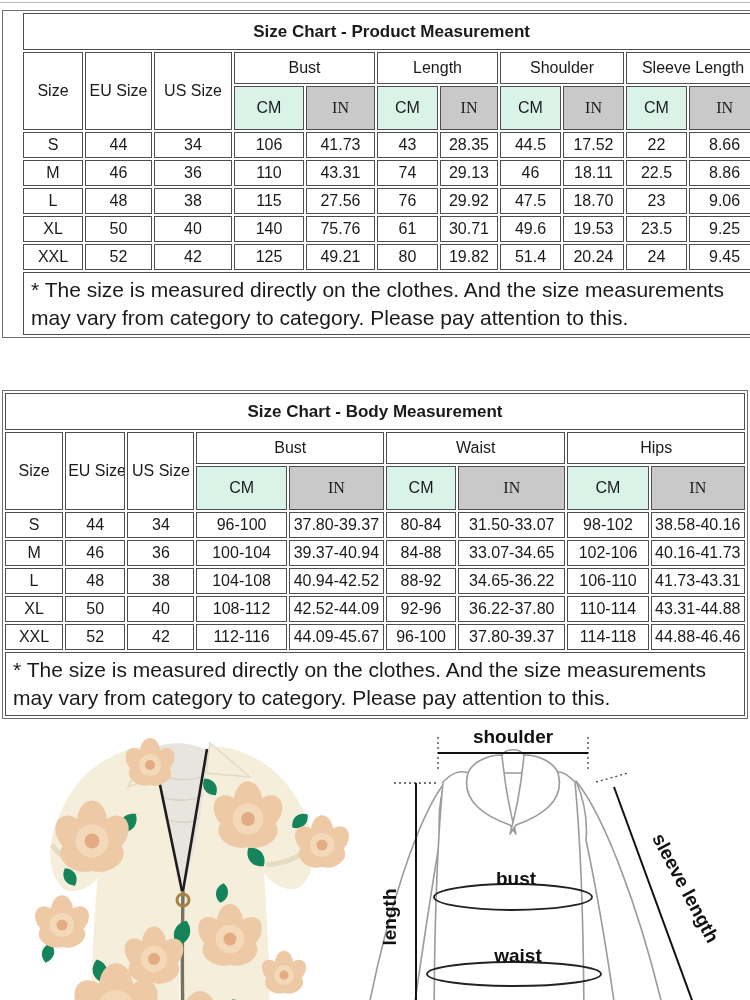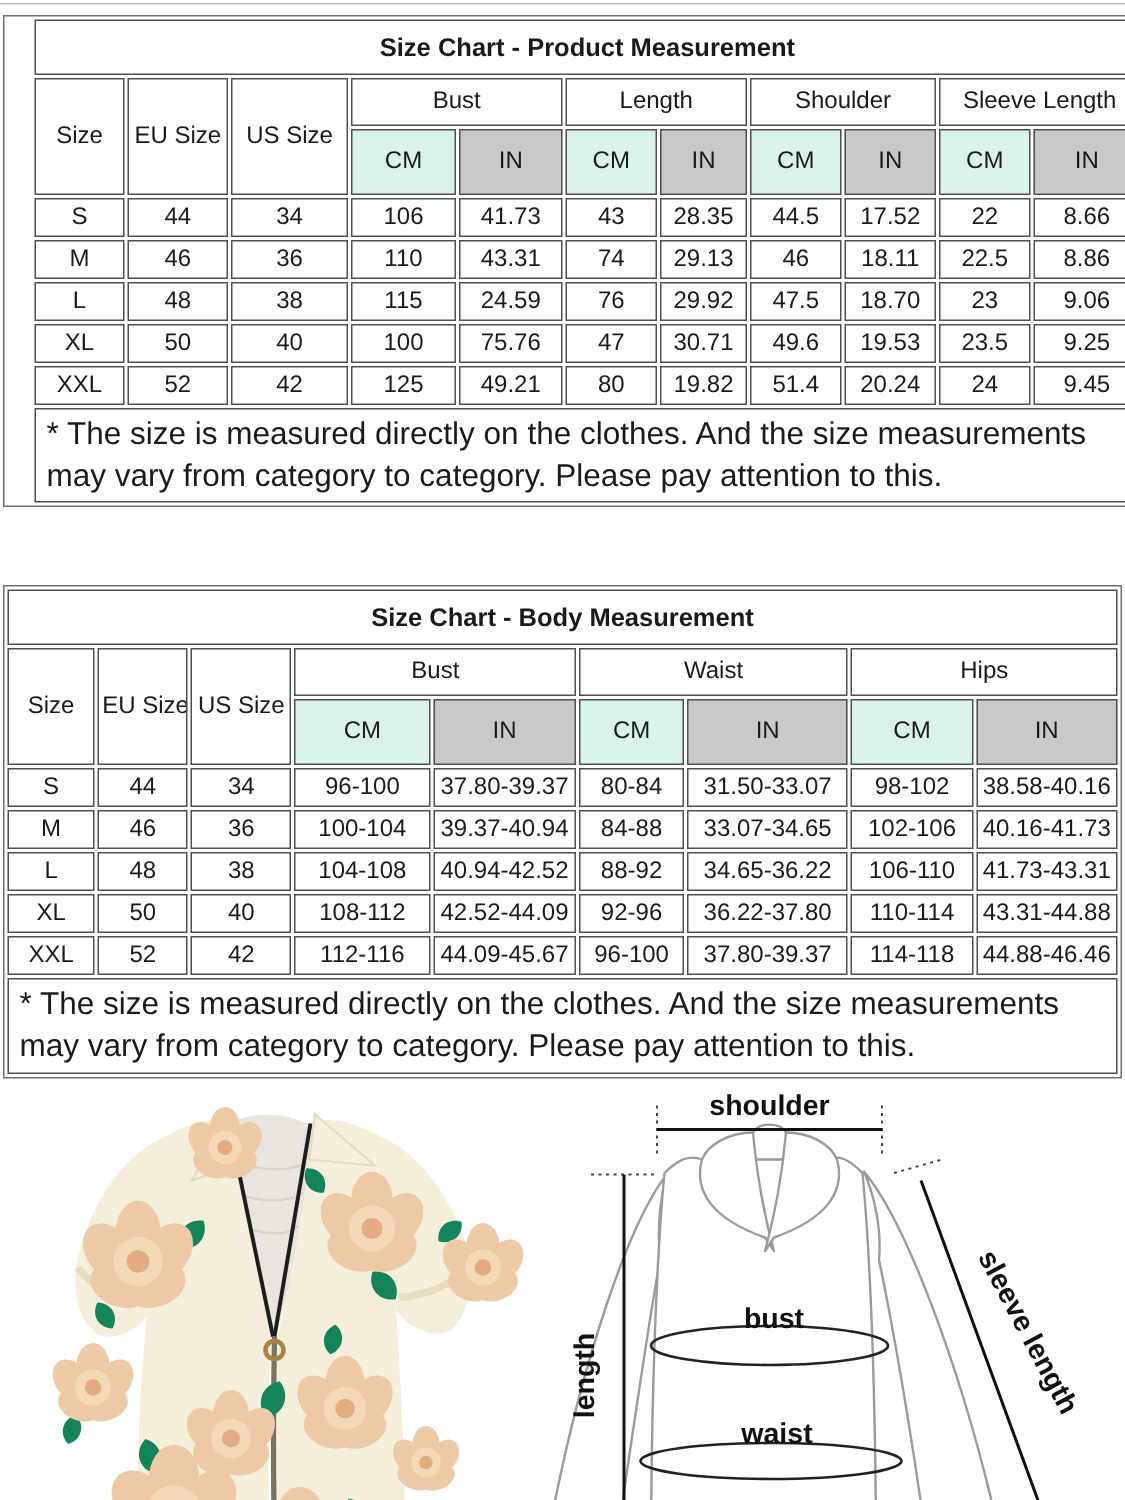--- a/index.html
+++ b/index.html
@@ -20,21 +20,21 @@
     border:1px solid #4f4f4f;box-sizing:border-box;
     text-align:center;vertical-align:middle;
     font-size:16px;font-weight:400;padding:1px 2px;
     overflow:hidden;white-space:nowrap;background:#fff;
   }
   .size-table .title-cell{font-size:17px;font-weight:700;height:37px;}
   .group-row th{height:32px;}
   .unit-row th{height:44px;}
   .size-table tbody td{height:26px;}
   th.cm{background:var(--cm-bg,#daf3e9);}
-  th.in{background:var(--in-bg,#c9c9c9);}
+  th.in{background:var(--in-bg,#c9c9c9);font-family:Liberation Serif, serif;}
   td.footnote{
     text-align:left;font-size:21px;line-height:1.32;
     padding:3px 7px;height:46px;white-space:normal;font-weight:400;
   }
   .bottom{display:flex;margin-top:6px;align-items:flex-start;}
   .bottom svg{display:block;}
   svg text{font-family:"Liberation Sans","DejaVu Sans",sans-serif;}
   .measure-label{font-size:19px;font-weight:700;fill:#111;}
   .outline{fill:#ffffff;stroke:#9b9b9b;stroke-width:1.6;stroke-linejoin:round;stroke-linecap:round;}
   .mline{stroke:#111;stroke-width:2;fill:none;}
@@ -114,35 +114,35 @@
         <td>46</td>
         <td>18.11</td>
         <td>22.5</td>
         <td>8.86</td>
       </tr>
       <tr>
         <td>L</td>
         <td>48</td>
         <td>38</td>
         <td>115</td>
-        <td>24.59</td>
+        <td>27.56</td>
         <td>76</td>
         <td>29.92</td>
         <td>47.5</td>
         <td>18.70</td>
         <td>23</td>
         <td>9.06</td>
       </tr>
       <tr>
         <td>XL</td>
         <td>50</td>
         <td>40</td>
-        <td>100</td>
+        <td>140</td>
         <td>75.76</td>
-        <td>47</td>
+        <td>61</td>
         <td>30.71</td>
         <td>49.6</td>
         <td>19.53</td>
         <td>23.5</td>
         <td>9.25</td>
       </tr>
       <tr>
         <td>XXL</td>
         <td>52</td>
         <td>42</td>

